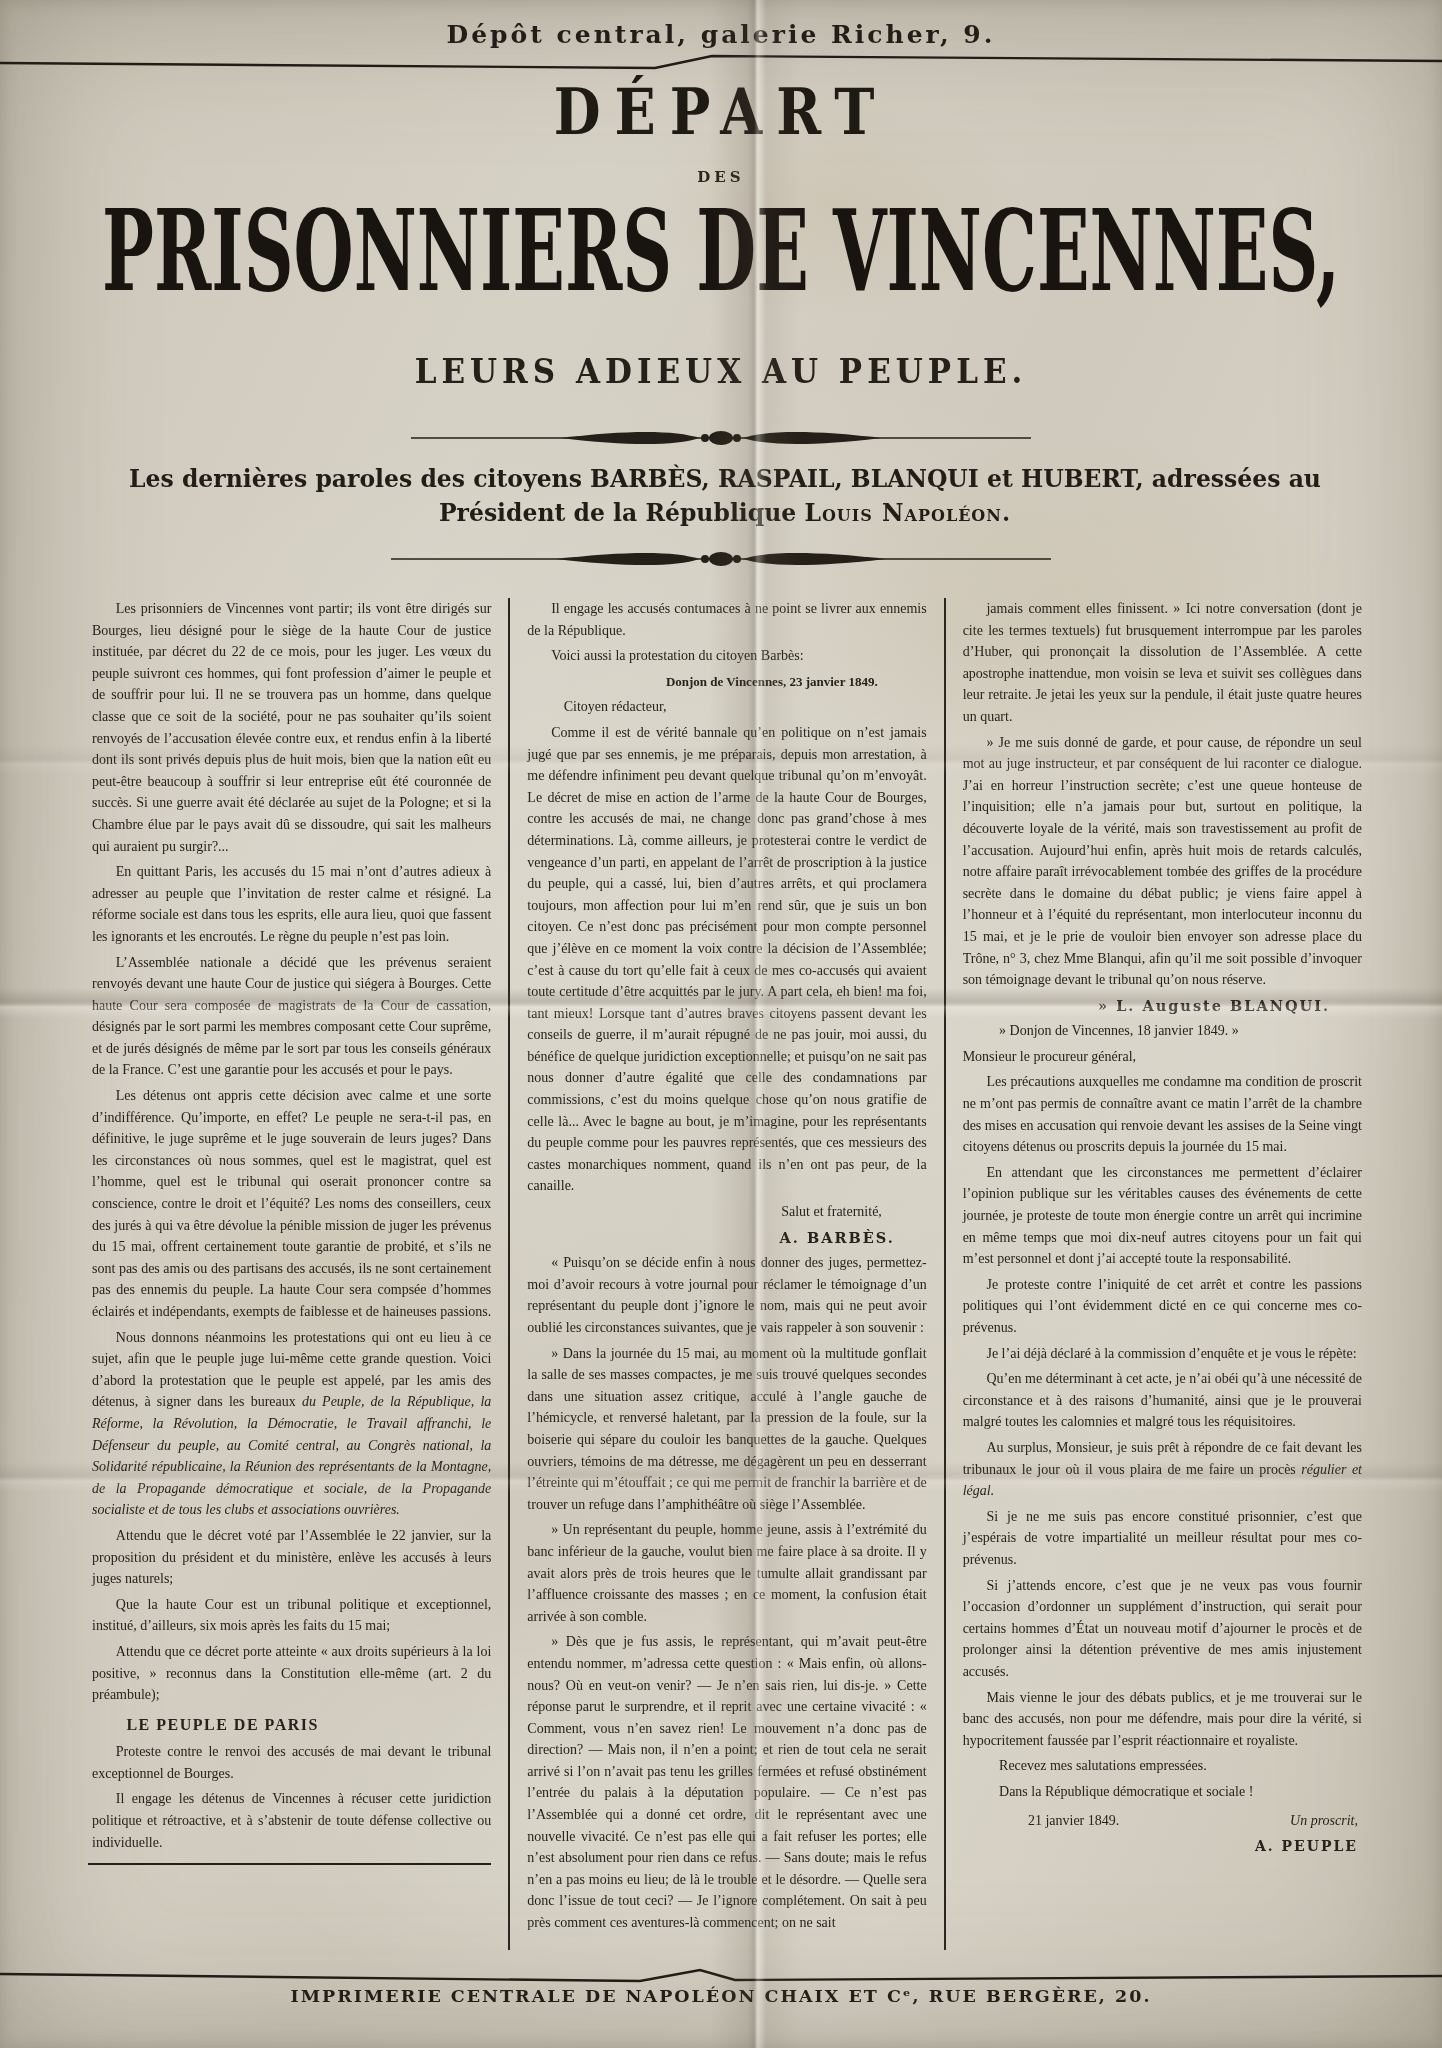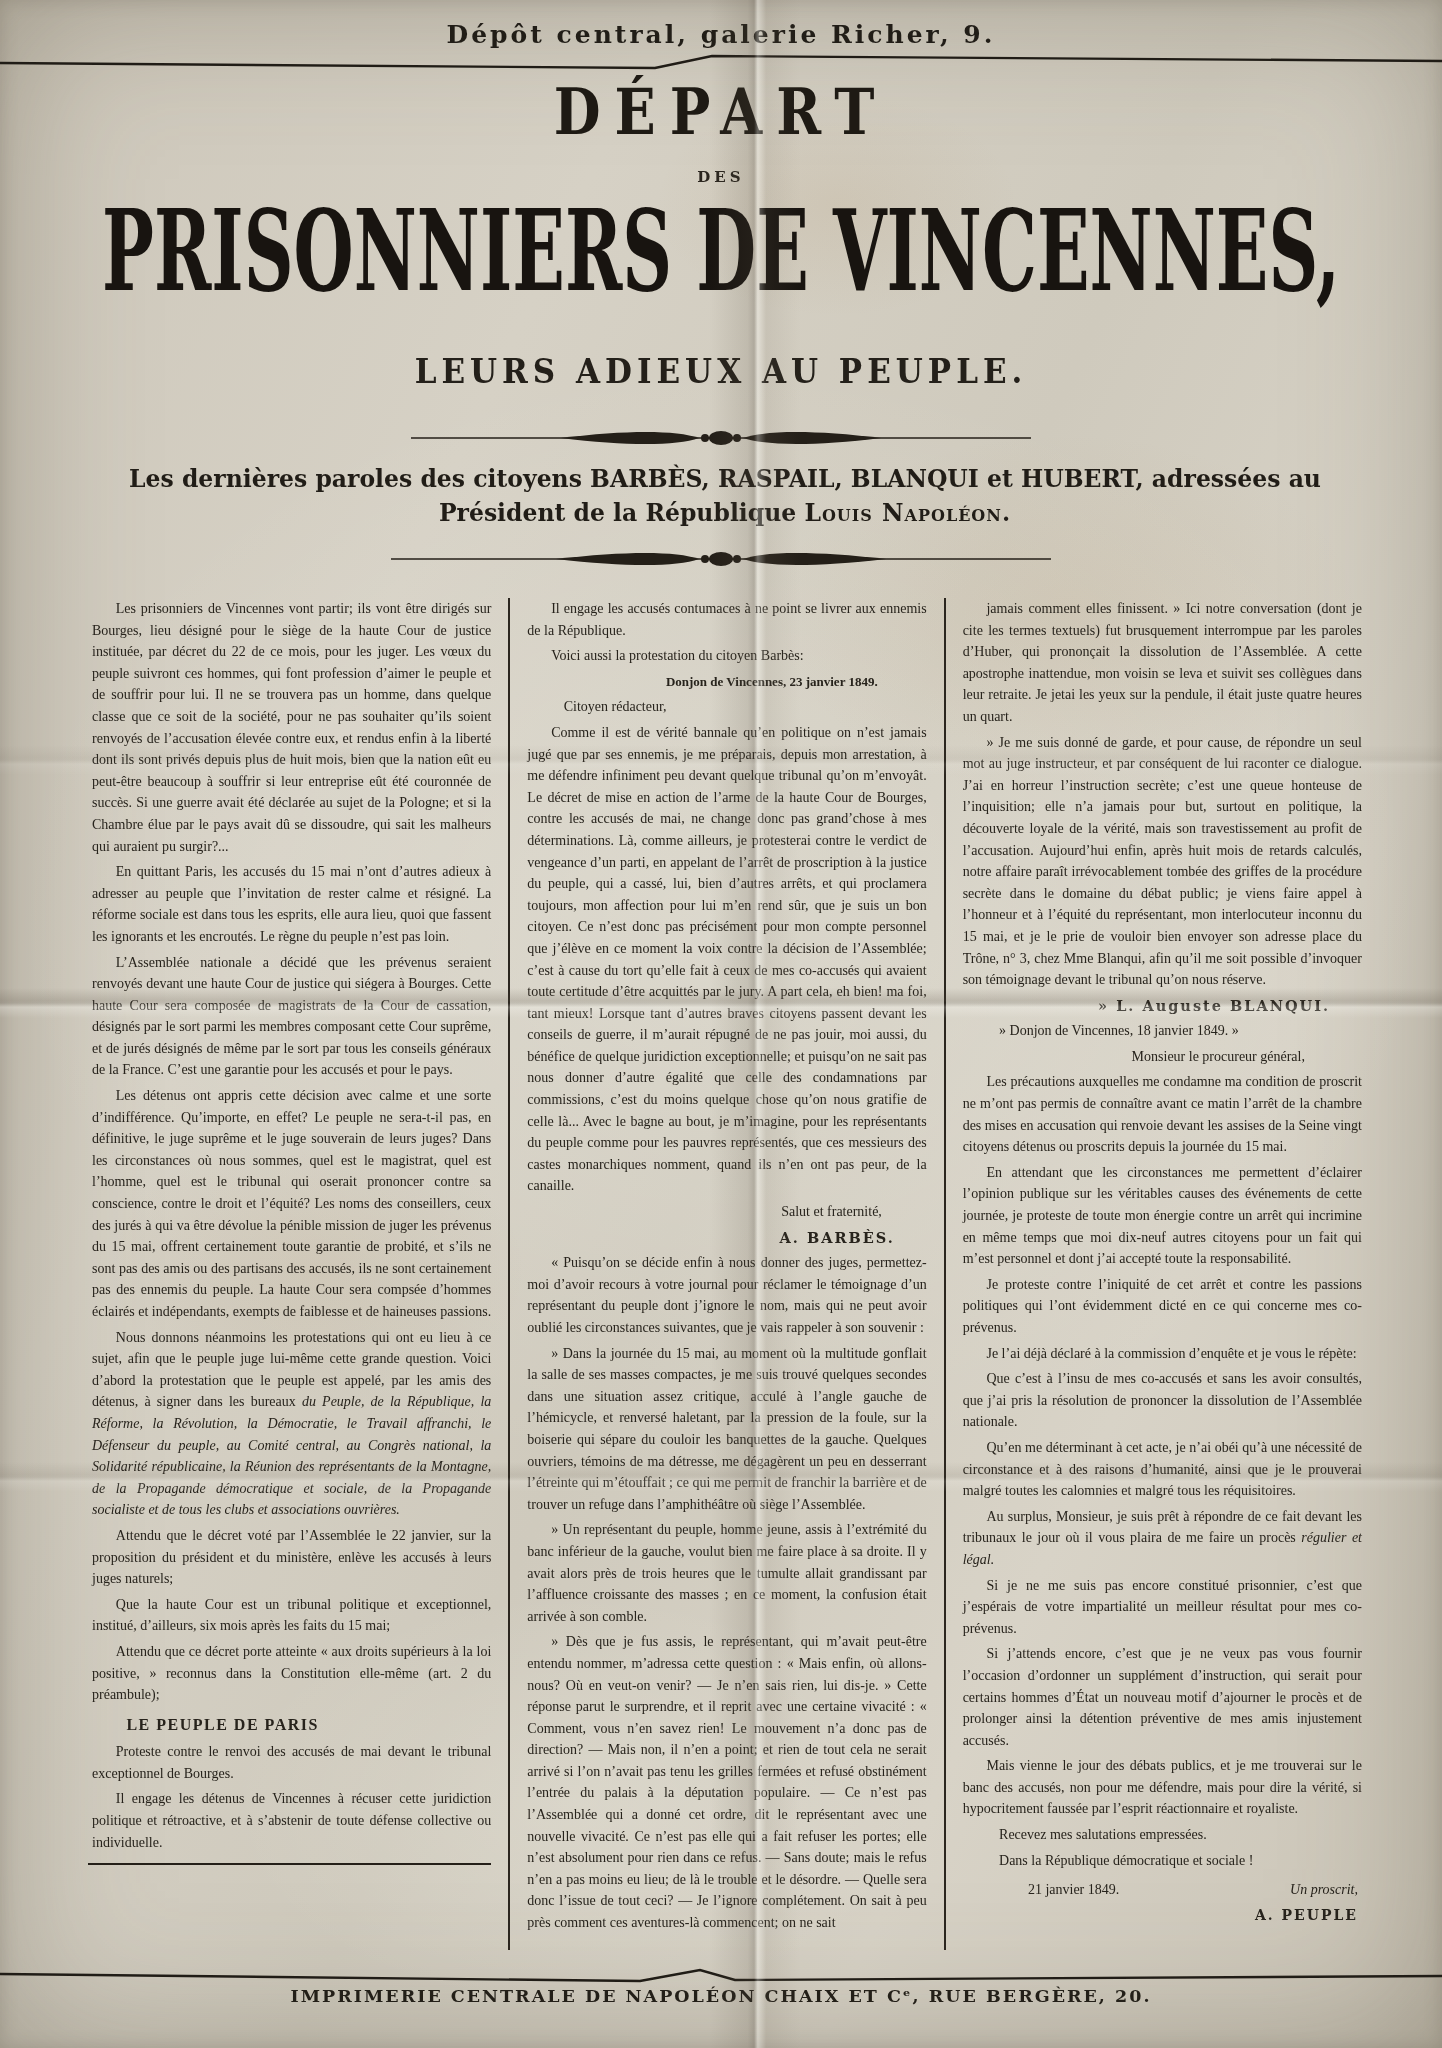--- a/index.html
+++ b/index.html
@@ -54,21 +54,21 @@
     display:flex;overflow:hidden;}
   .col{flex:1 1 0;overflow:hidden;font-size:14px;line-height:21.6px;text-align:justify;color:#27231c;}
   .col p{margin:4px;text-indent:1.7em;}
   .gutter{flex:0 0 2px;background:#2b261f;margin:4px 13px 10px 13px;}
   .center-head{text-indent:0 !important;text-align:center;font-weight:bold;font-size:15.5px;
     letter-spacing:2.5px;margin:7px 0 5px 0 !important;font-family:"DejaVu Serif", serif;}
   .subhead{text-indent:2.4em !important;text-align:left;font-weight:bold;font-size:16px;
     letter-spacing:1.5px;margin:8px 0 6px 0 !important;}
   .dateline{text-indent:0 !important;text-align:center;padding-left:22%;font-size:13px;font-weight:bold;}
   .salutation{text-indent:2.6em !important;text-align:left;}
-  .centerline{text-indent:0 !important;text-align:right;padding-right:14%;}
+  .centerline{text-indent:0 !important;text-align:left;padding-right:14%;}
   .signoff{text-indent:0 !important;text-align:right;padding-right:3.2em;}
   .sig{text-indent:0 !important;text-align:right;font-weight:bold;letter-spacing:2px;
     padding-right:2.2em;font-family:"DejaVu Serif", serif;font-size:14.5px;}
   .endrule{height:2px;background:#241f18;width:99%;margin:10px 0 0 0;}
   .final-row{display:flex;justify-content:space-between;margin-top:8px;}
   .final-date{margin-left:17%;}
   .final-sig{text-align:right;padding-right:8px;}
   .final-sig .name{font-weight:bold;letter-spacing:2px;font-family:"DejaVu Serif", serif;margin-top:4px;}
   .imprint{position:absolute;top:1986px;left:0;right:0;text-align:center;
     font-family:"DejaVu Serif", serif;font-size:17.5px;font-weight:bold;letter-spacing:2px;color:#231f18;}
@@ -160,21 +160,20 @@
     <div class="col">
       <p>jamais comment elles finissent. » Ici notre conversation (dont je cite les termes textuels) fut brusquement interrompue par les paroles d’Huber, qui prononçait la dissolution de l’Assemblée. A cette apostrophe inattendue, mon voisin se leva et suivit ses collègues dans leur retraite. Je jetai les yeux sur la pendule, il était juste quatre heures un quart.</p>
       <p>» Je me suis donné de garde, et pour cause, de répondre un seul mot au juge instructeur, et par conséquent de lui raconter ce dialogue. J’ai en horreur l’instruction secrète; c’est une queue honteuse de l’inquisition; elle n’a jamais pour but, surtout en politique, la découverte loyale de la vérité, mais son travestissement au profit de l’accusation. Aujourd’hui enfin, après huit mois de retards calculés, notre affaire paraît irrévocablement tombée des griffes de la procédure secrète dans le domaine du débat public; je viens faire appel à l’honneur et à l’équité du représentant, mon interlocuteur inconnu du 15 mai, et je le prie de vouloir bien envoyer son adresse place du Trône, n° 3, chez Mme Blanqui, afin qu’il me soit possible d’invoquer son témoignage devant le tribunal qu’on nous réserve.</p>
       <p class="sig">» L. Auguste BLANQUI.</p>
       <p class="salutation">» Donjon de Vincennes, 18 janvier 1849. »</p>
       <p class="centerline">Monsieur le procureur général,</p>
       <p>Les précautions auxquelles me condamne ma condition de proscrit ne m’ont pas permis de connaître avant ce matin l’arrêt de la chambre des mises en accusation qui renvoie devant les assises de la Seine vingt citoyens détenus ou proscrits depuis la journée du 15 mai.</p>
       <p>En attendant que les circonstances me permettent d’éclairer l’opinion publique sur les véritables causes des événements de cette journée, je proteste de toute mon énergie contre un arrêt qui incrimine en même temps que moi dix-neuf autres citoyens pour un fait qui m’est personnel et dont j’ai accepté toute la responsabilité.</p>
       <p>Je proteste contre l’iniquité de cet arrêt et contre les passions politiques qui l’ont évidemment dicté en ce qui concerne mes co-prévenus.</p>
       <p>Je l’ai déjà déclaré à la commission d’enquête et je vous le répète:</p>
-      <p>Que c’est à l’insu de mes co-accusés et sans les avoir consultés, que j’ai pris la résolution de prononcer la dissolution de l’Assemblée nationale.</p>
       <p>Qu’en me déterminant à cet acte, je n’ai obéi qu’à une nécessité de circonstance et à des raisons d’humanité, ainsi que je le prouverai malgré toutes les calomnies et malgré tous les réquisitoires.</p>
       <p><span>Au surplus, Monsieur, je suis prêt à répondre de ce fait devant les tribunaux le jour où il vous plaira de me faire un procès </span><i>régulier et légal.</i></p>
       <p>Si je ne me suis pas encore constitué prisonnier, c’est que j’espérais de votre impartialité un meilleur résultat pour mes co-prévenus.</p>
       <p>Si j’attends encore, c’est que je ne veux pas vous fournir l’occasion d’ordonner un supplément d’instruction, qui serait pour certains hommes d’État un nouveau motif d’ajourner le procès et de prolonger ainsi la détention préventive de mes amis injustement accusés.</p>
       <p>Mais vienne le jour des débats publics, et je me trouverai sur le banc des accusés, non pour me défendre, mais pour dire la vérité, si hypocritement faussée par l’esprit réactionnaire et royaliste.</p>
       <p class="salutation">Recevez mes salutations empressées.</p>
       <p class="salutation">Dans la République démocratique et sociale !</p>
       <div class="final-row">
         <span class="final-date">21 janvier 1849.</span>
         <span class="final-sig">

